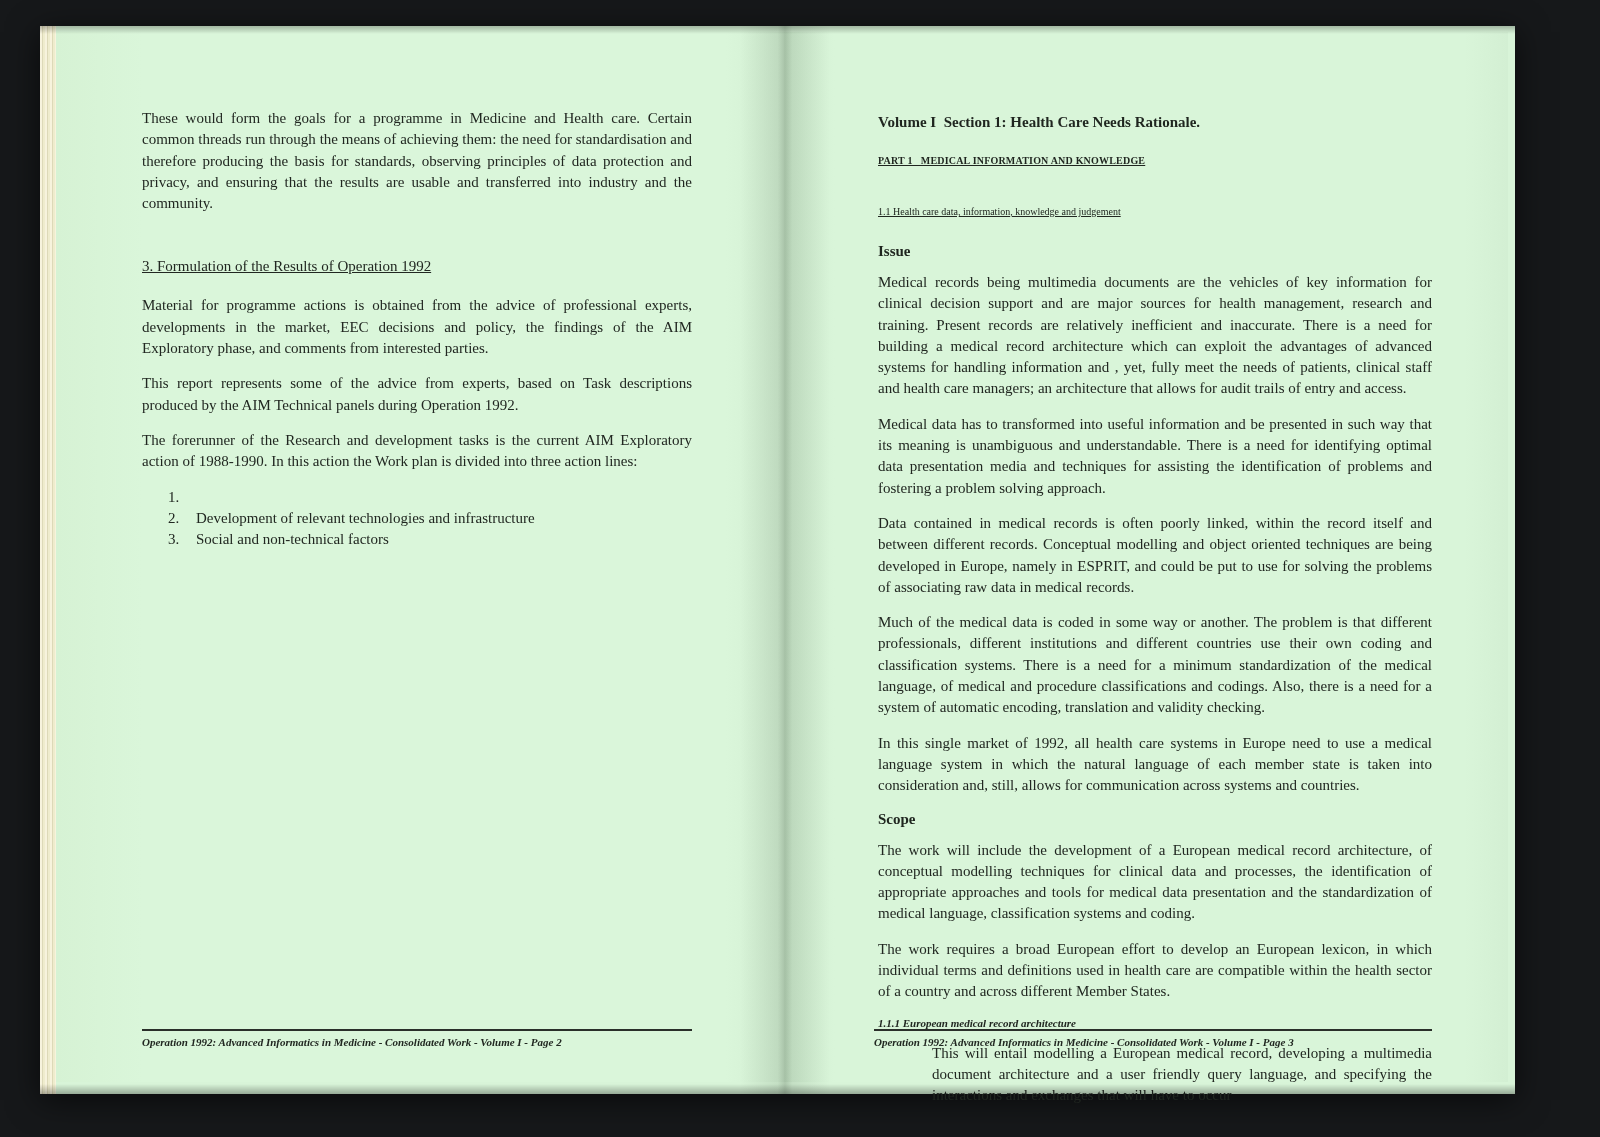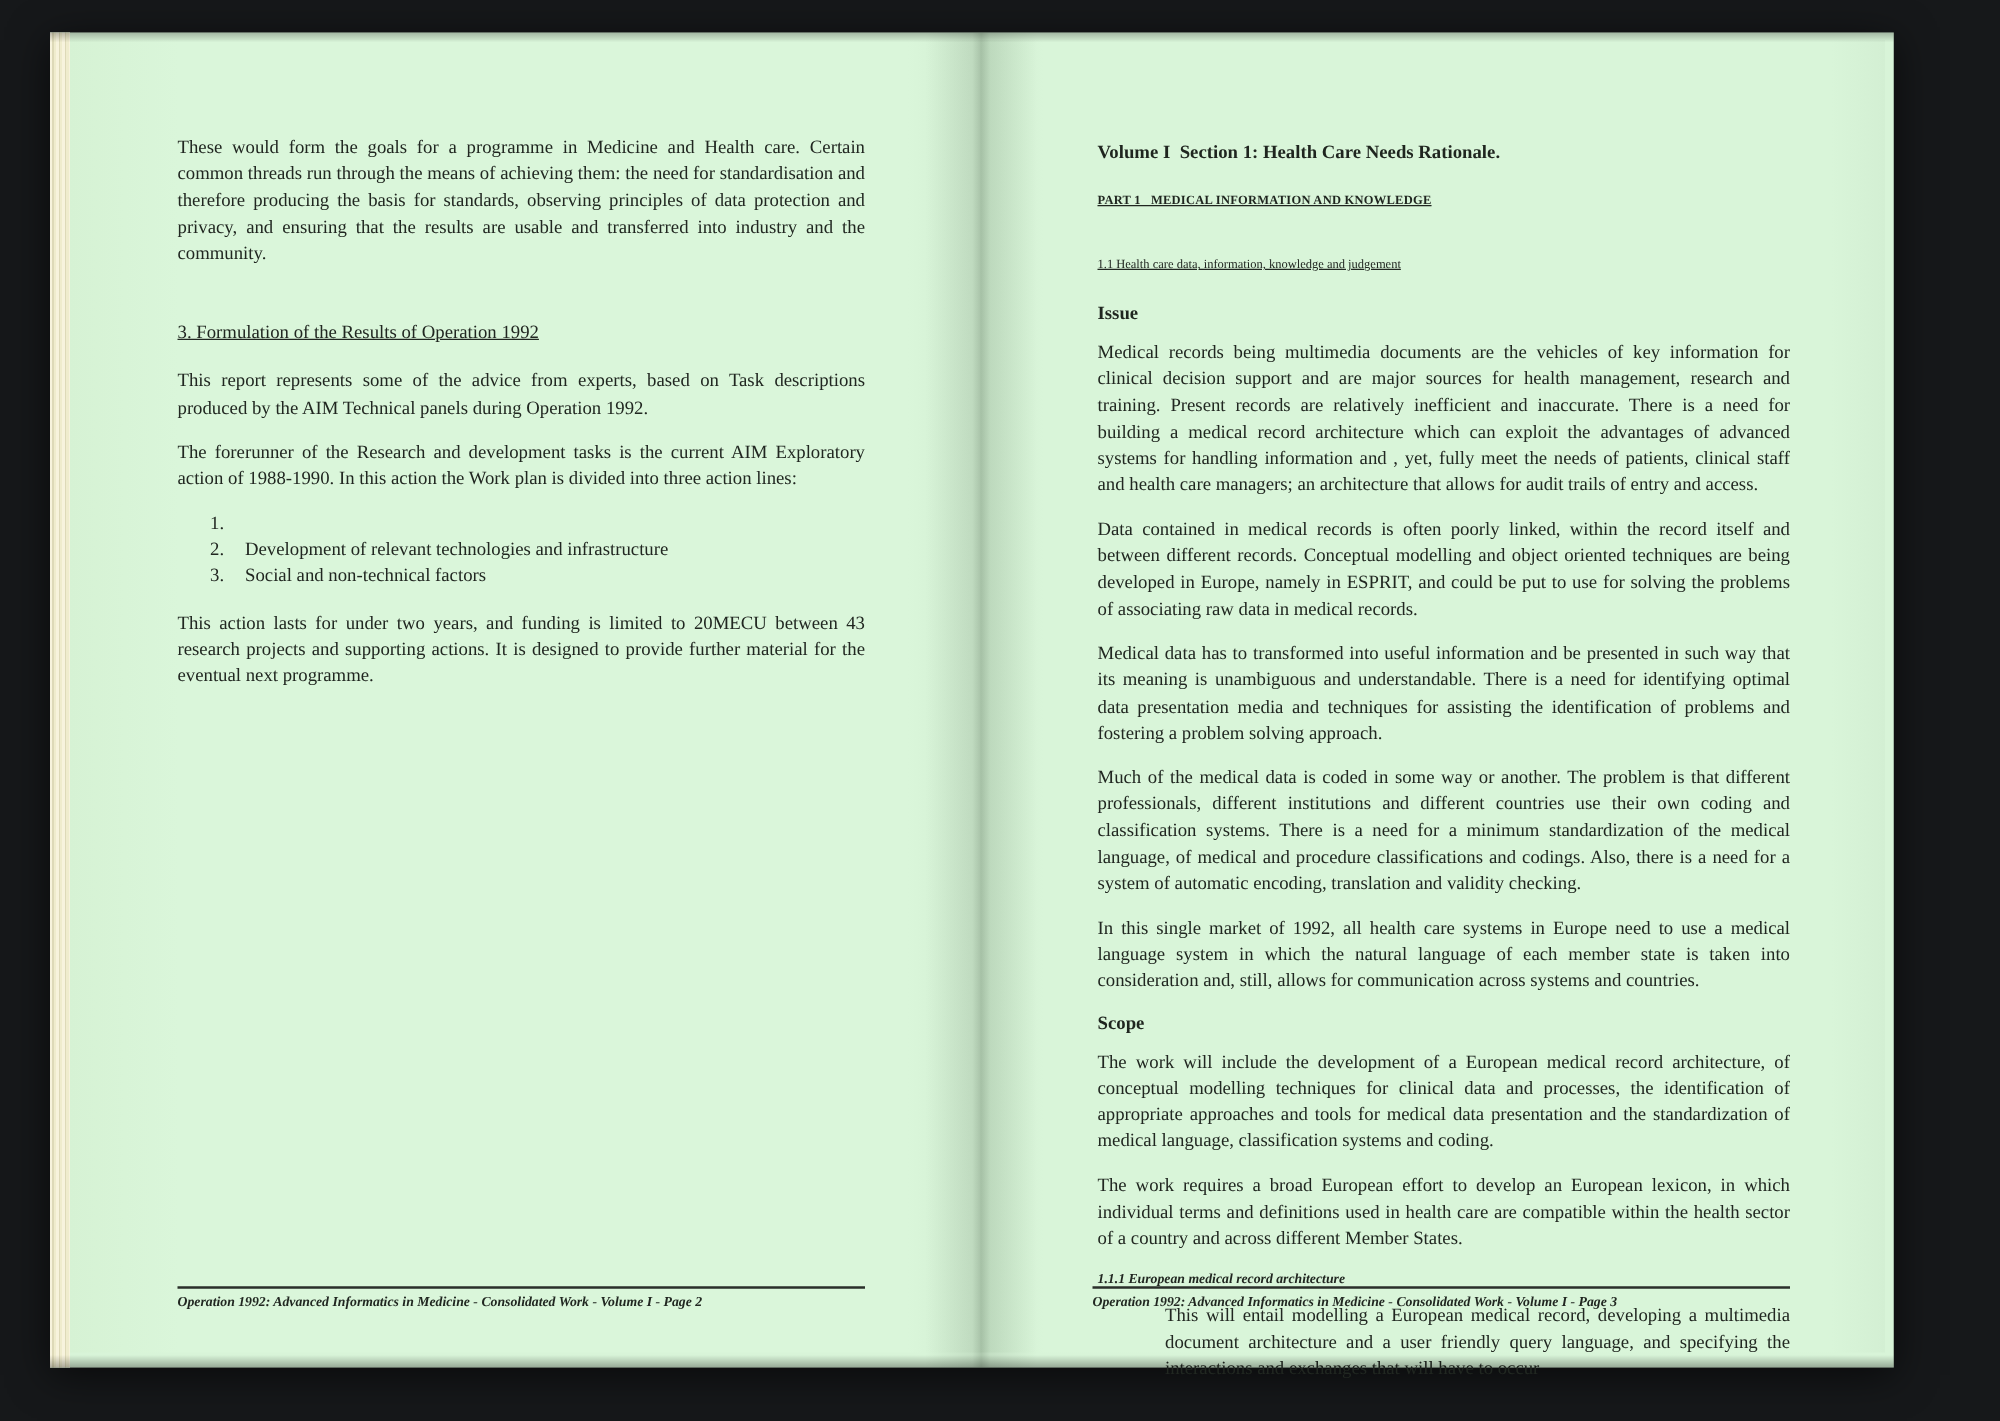--- a/index.html
+++ b/index.html
@@ -153,54 +153,54 @@
 
 <div class="scene">
   <div class="book">
     <div class="page-stack-edge"></div>
 
     <div class="page page-left">
       <p class="para">These would form the goals for a programme in Medicine and Health care.  Certain common threads run through the means of achieving them:  the need for standardisation and therefore producing the basis for standards, observing principles of data protection and privacy, and ensuring that the results are usable and transferred into industry and the community.</p>
 
       <h3 class="heading-underline">3.  Formulation of the Results of Operation 1992</h3>
 
+      <p class="para">Material for programme actions is obtained from the advice of professional experts, developments in the market, EEC decisions and policy, the findings of the AIM Exploratory phase, and comments from interested parties.</p>
       <p class="para">This report represents some of the advice from experts, based on Task descriptions produced by the AIM Technical panels during Operation 1992.</p>
       <p class="para">The forerunner of the Research and development tasks is the current AIM  Exploratory action of 1988-1990.  In this action the Work plan is divided into three action lines:</p>
 
       <div class="num-list">
         <div class="li">
           <span class="num">1.</span>
         </div>
         <div class="li">
           <span class="num">2.</span>
           <span>Development of relevant technologies and infrastructure</span>
         </div>
         <div class="li">
           <span class="num">3.</span>
           <span>Social and non-technical factors</span>
         </div>
       </div>
 
-      <p class="para">This action lasts for under two years, and funding is limited to 20MECU between 43 research projects and supporting actions.  It is designed to provide further material for the eventual next programme.</p>
 
       <div class="page-footer">Operation 1992: Advanced Informatics in Medicine - Consolidated Work - Volume I - Page 2</div>
     </div>
 
     <div class="page page-right">
       <div class="volume-line pre">Volume I  Section 1: Health Care Needs Rationale.</div>
 
       <h2 class="part-heading pre">PART 1   MEDICAL INFORMATION AND KNOWLEDGE</h2>
 
       <h3 class="section-heading">1.1 Health care data, information, knowledge and judgement</h3>
 
       <div class="bold-label">Issue</div>
 
       <p class="para">Medical records being multimedia documents are the vehicles of key information for clinical decision support and are major sources for health management, research and training.  Present records are relatively inefficient and inaccurate.  There is a need for building a medical record architecture which can exploit the advantages of advanced systems for handling information and , yet, fully meet the needs of patients, clinical staff and health care managers; an architecture that allows for audit trails of entry and access.</p>
+      <p class="para">Medical data has to transformed into useful information and be presented in such way that its meaning is unambiguous and understandable.  There is a need for identifying optimal data presentation media and techniques for assisting the identification of problems and fostering a problem solving approach.</p>
       <p class="para">Data contained in medical records is often poorly linked, within the record itself and between different records.  Conceptual modelling and object oriented techniques are being developed in Europe, namely in ESPRIT, and could be put to use for solving the problems of associating raw data in medical records.</p>
-      <p class="para">Medical data has to transformed into useful information and be presented in such way that its meaning is unambiguous and understandable.  There is a need for identifying optimal data presentation media and techniques for assisting the identification of problems and fostering a problem solving approach.</p>
       <p class="para">Much of the medical data is coded in some way or another.  The problem is that different professionals, different institutions and different countries use their own coding and classification systems.  There is a need for a minimum standardization of the medical language, of medical and procedure classifications and codings.  Also, there is a need for a system of automatic encoding, translation and validity checking.</p>
       <p class="para">In this single market of 1992, all health care systems in Europe need to use a medical language system in which the natural language of each member state is taken into consideration and, still, allows for communication across systems and countries.</p>
 
       <div class="bold-label">Scope</div>
 
       <p class="para">The work will include the development of a European medical record architecture, of conceptual modelling techniques for clinical data and processes, the identification of appropriate approaches and tools for medical data presentation and the standardization of medical language, classification systems and coding.</p>
       <p class="para">The work requires a broad European effort to develop an European lexicon, in which individual terms and definitions used in health care are compatible within the health sector of a country and across different Member States.</p>
 
       <h4 class="italic-heading">1.1.1 European medical record architecture</h4>
 

